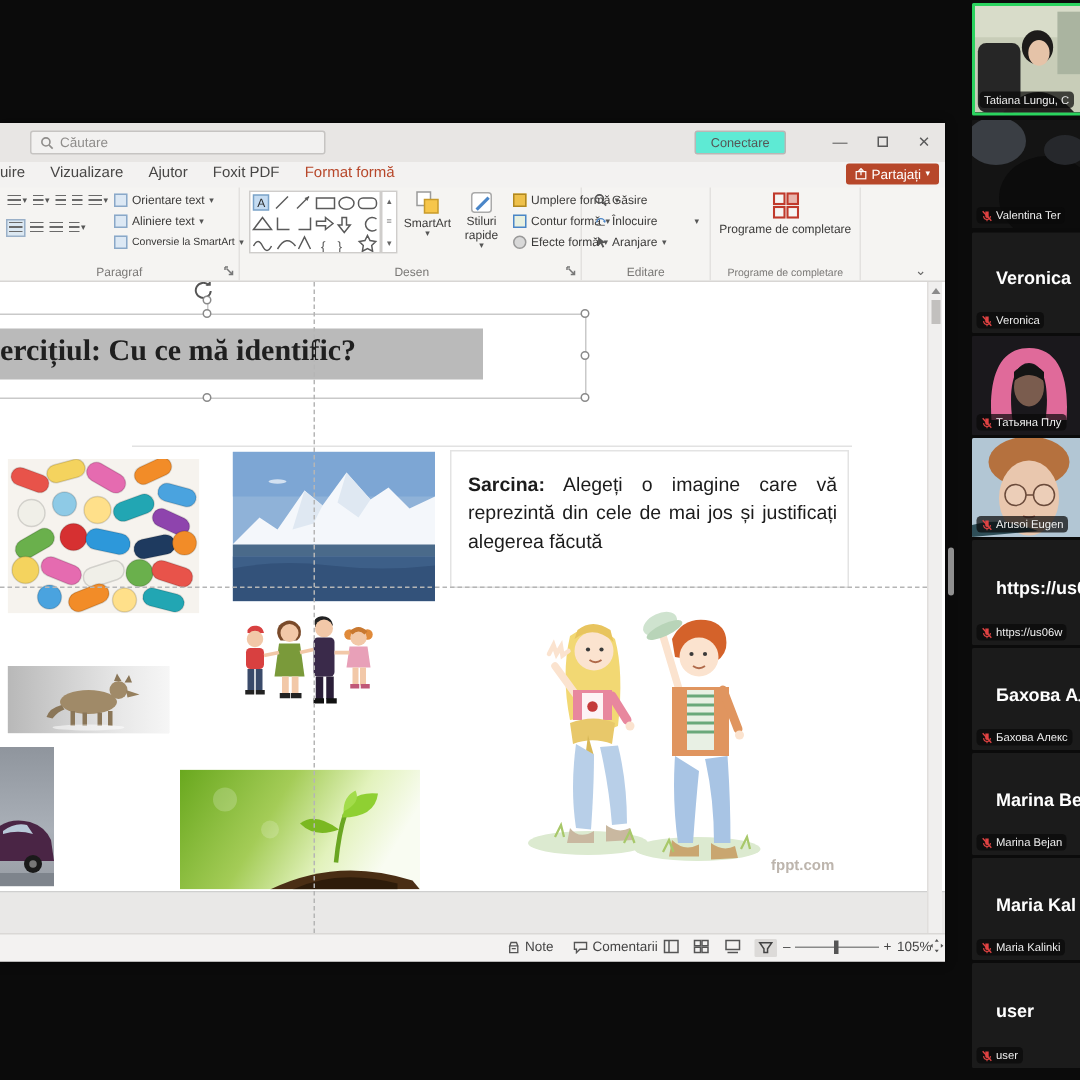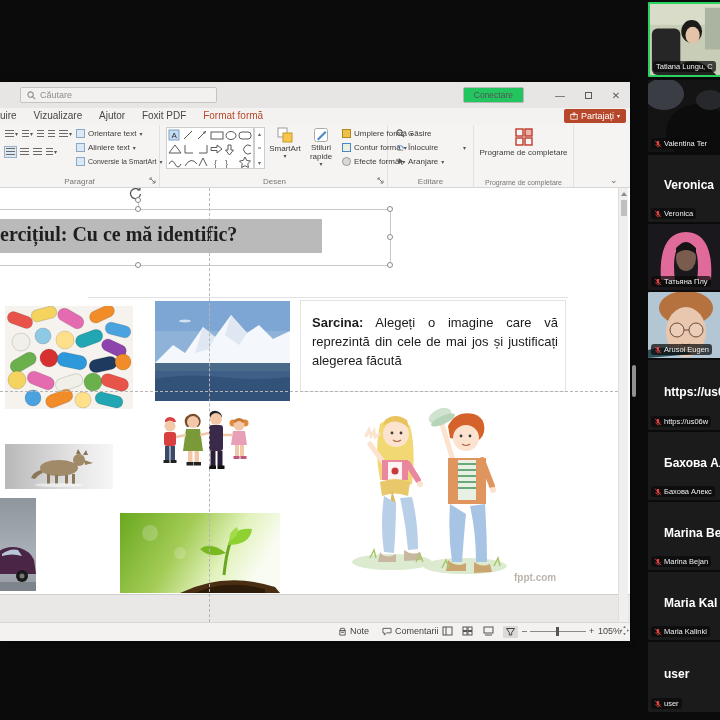--- a/index.html
+++ b/index.html
@@ -4,21 +4,21 @@
 <style>
   html,body{margin:0;padding:0;background:#0b0b0b;}
   *{box-sizing:border-box;font-family:"Liberation Sans",sans-serif;}
   .stage{position:relative;width:720px;height:720px;overflow:hidden;background:#0b0b0b;}
 
   
   .ppt{position:absolute;left:0;top:82px;width:630px;height:559px;background:#f3f2f1;box-shadow:0 0 6px rgba(0,0,0,.6);}
   .titlebar{position:absolute;left:0;top:0;width:100%;height:26px;background:#e8e6e4;}
   .searchbox{position:absolute;left:20px;top:5px;width:197px;height:16px;background:#f2f1f0;border:1px solid #c6c4c2;border-radius:2px;display:flex;align-items:center;gap:4px;padding:0 6px;color:#8f8d8b;font-size:9px;}
   .winctl{position:absolute;right:0;top:0;height:26px;display:flex;align-items:center;}
-  .connect{background:#22c55e;border:1px solid #b9b7b5;border-radius:2px;color:#555;font-size:8.5px;padding:2px 10px;margin-right:22px;}
+  .connect{background:#5eead4;border:1px solid #b9b7b5;border-radius:2px;color:#555;font-size:8.5px;padding:2px 10px;margin-right:22px;}
   .wc{width:28px;text-align:center;color:#5a5a5a;font-size:10px;}
   .maxbox{display:inline-block;width:7px;height:7px;border:1px solid #5a5a5a;}
 
   .menubar{position:absolute;left:0;top:26px;width:100%;height:17px;background:#f3f2f1;font-size:10px;color:#474645;}
   .menubar .tab{display:inline-block;margin:2px 7px 0 7px;}
   .tab-active{color:#b7472a;}
   .sharebtn{position:absolute;right:4px;top:1px;height:14px;background:#b7472a;border-radius:2px;color:#fff;font-size:9px;display:flex;align-items:center;gap:3px;padding:0 6px;}
 
   .ribbon{position:absolute;left:0;top:43px;width:100%;height:63px;background:#f5f4f2;border-bottom:1px solid #d8d6d4;}
   .grp{position:absolute;top:0;height:62px;border-right:1px solid #e3e1df;}

